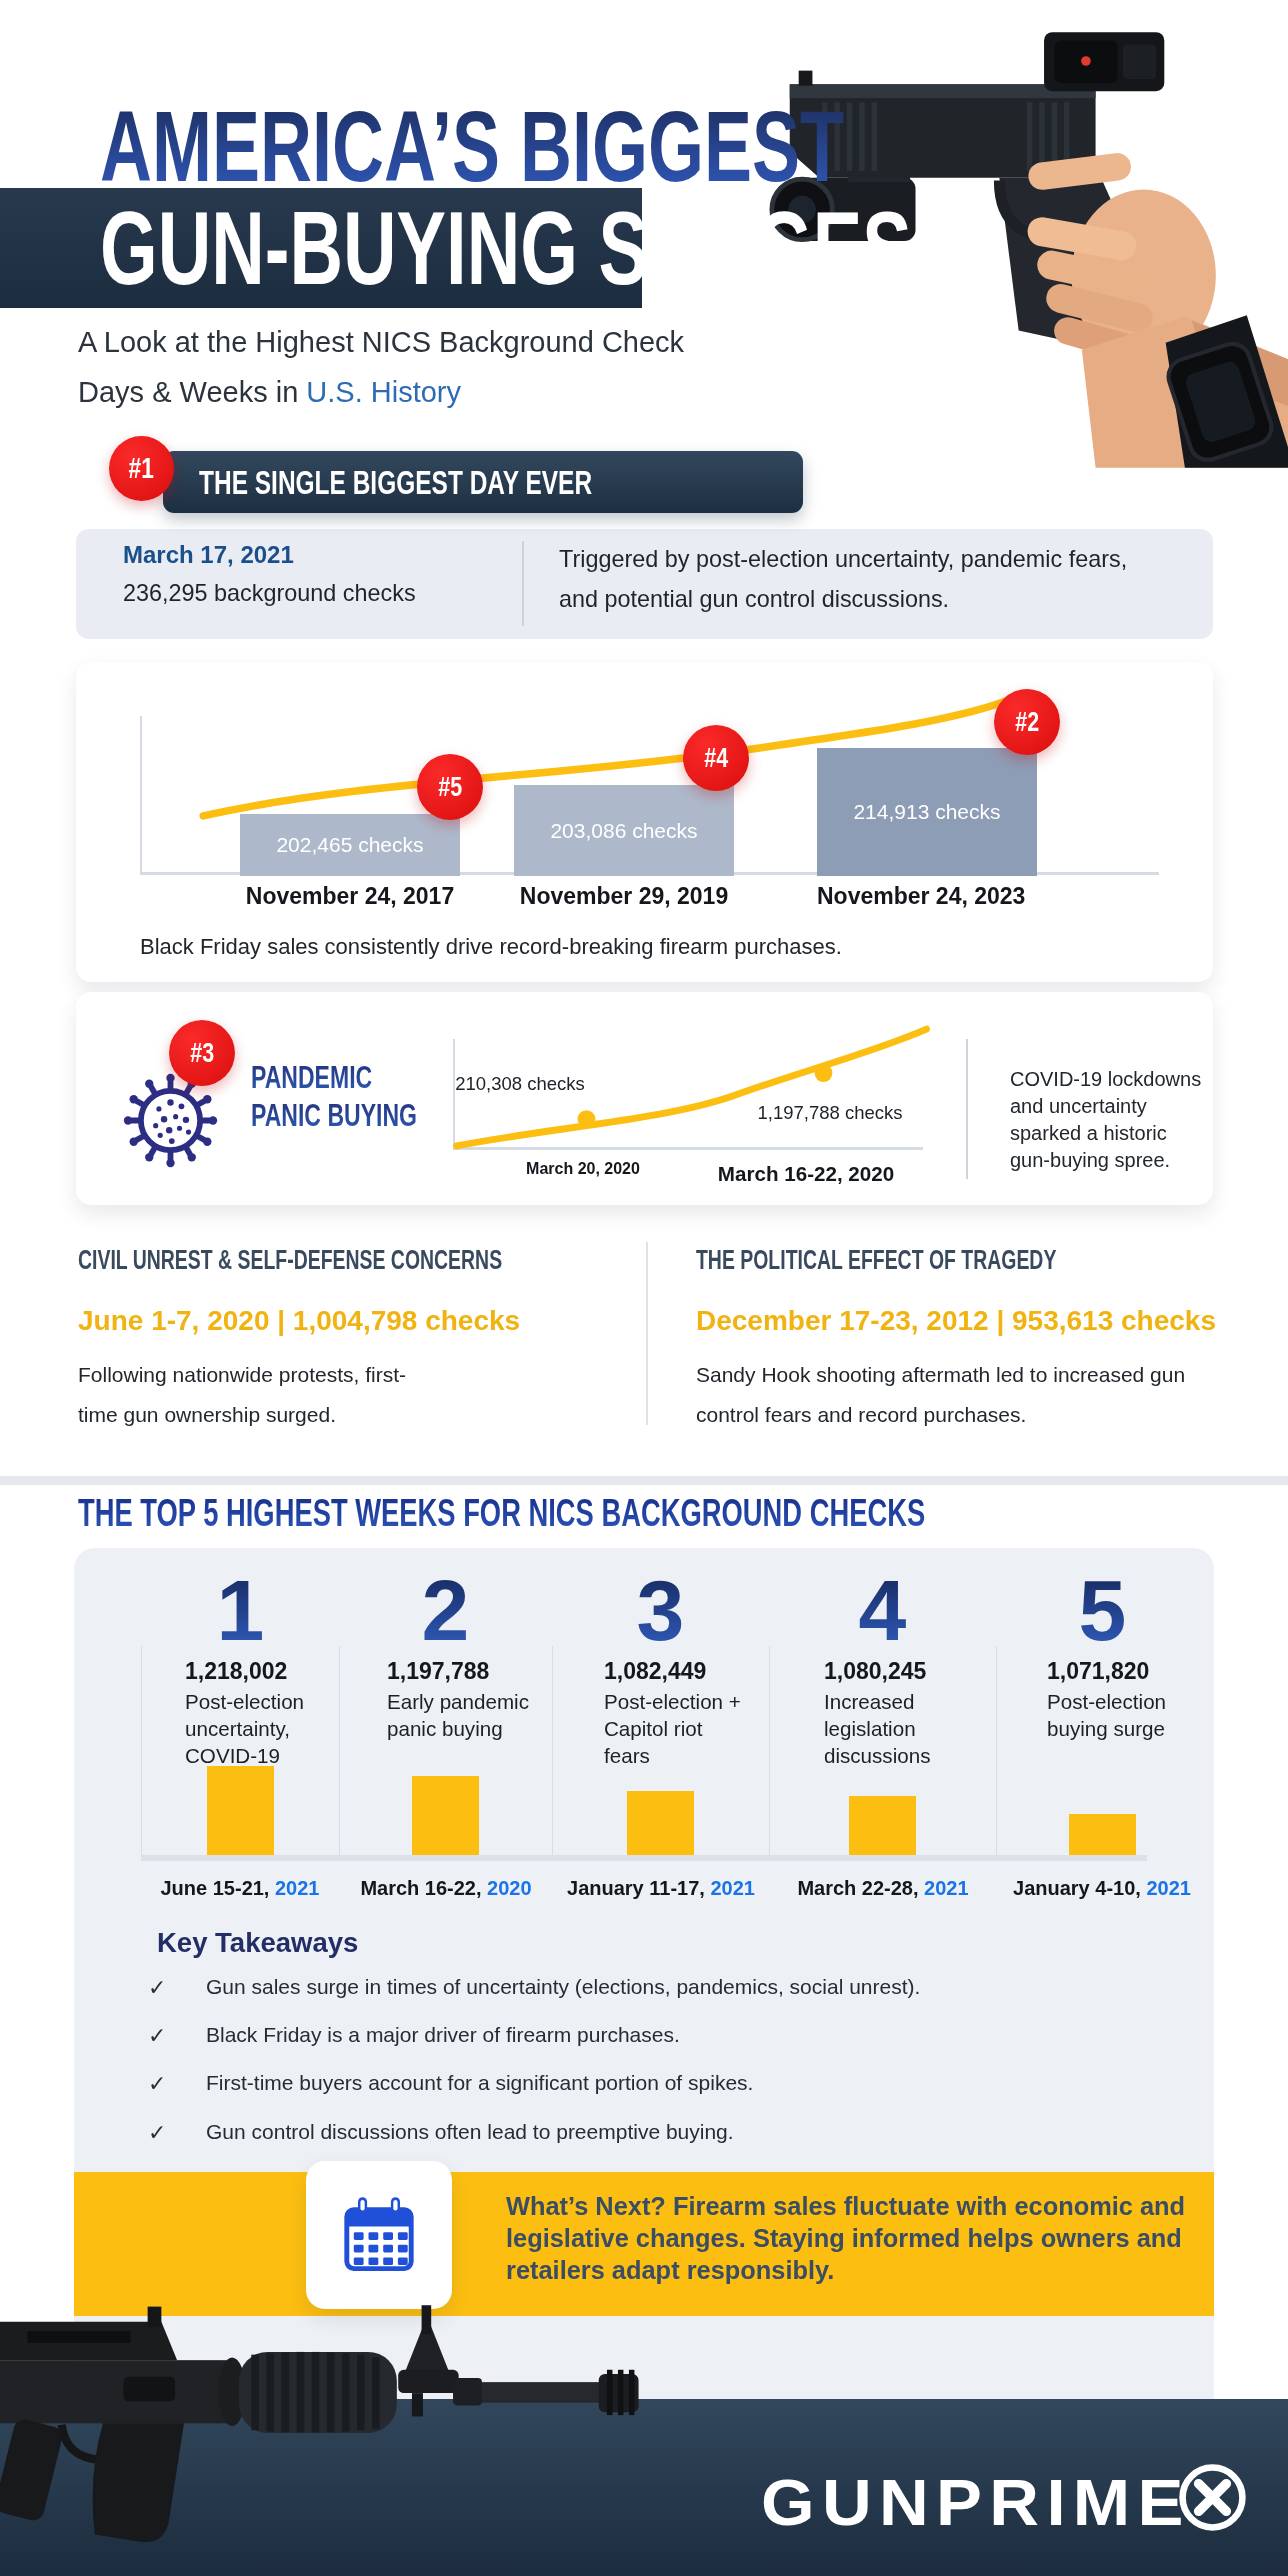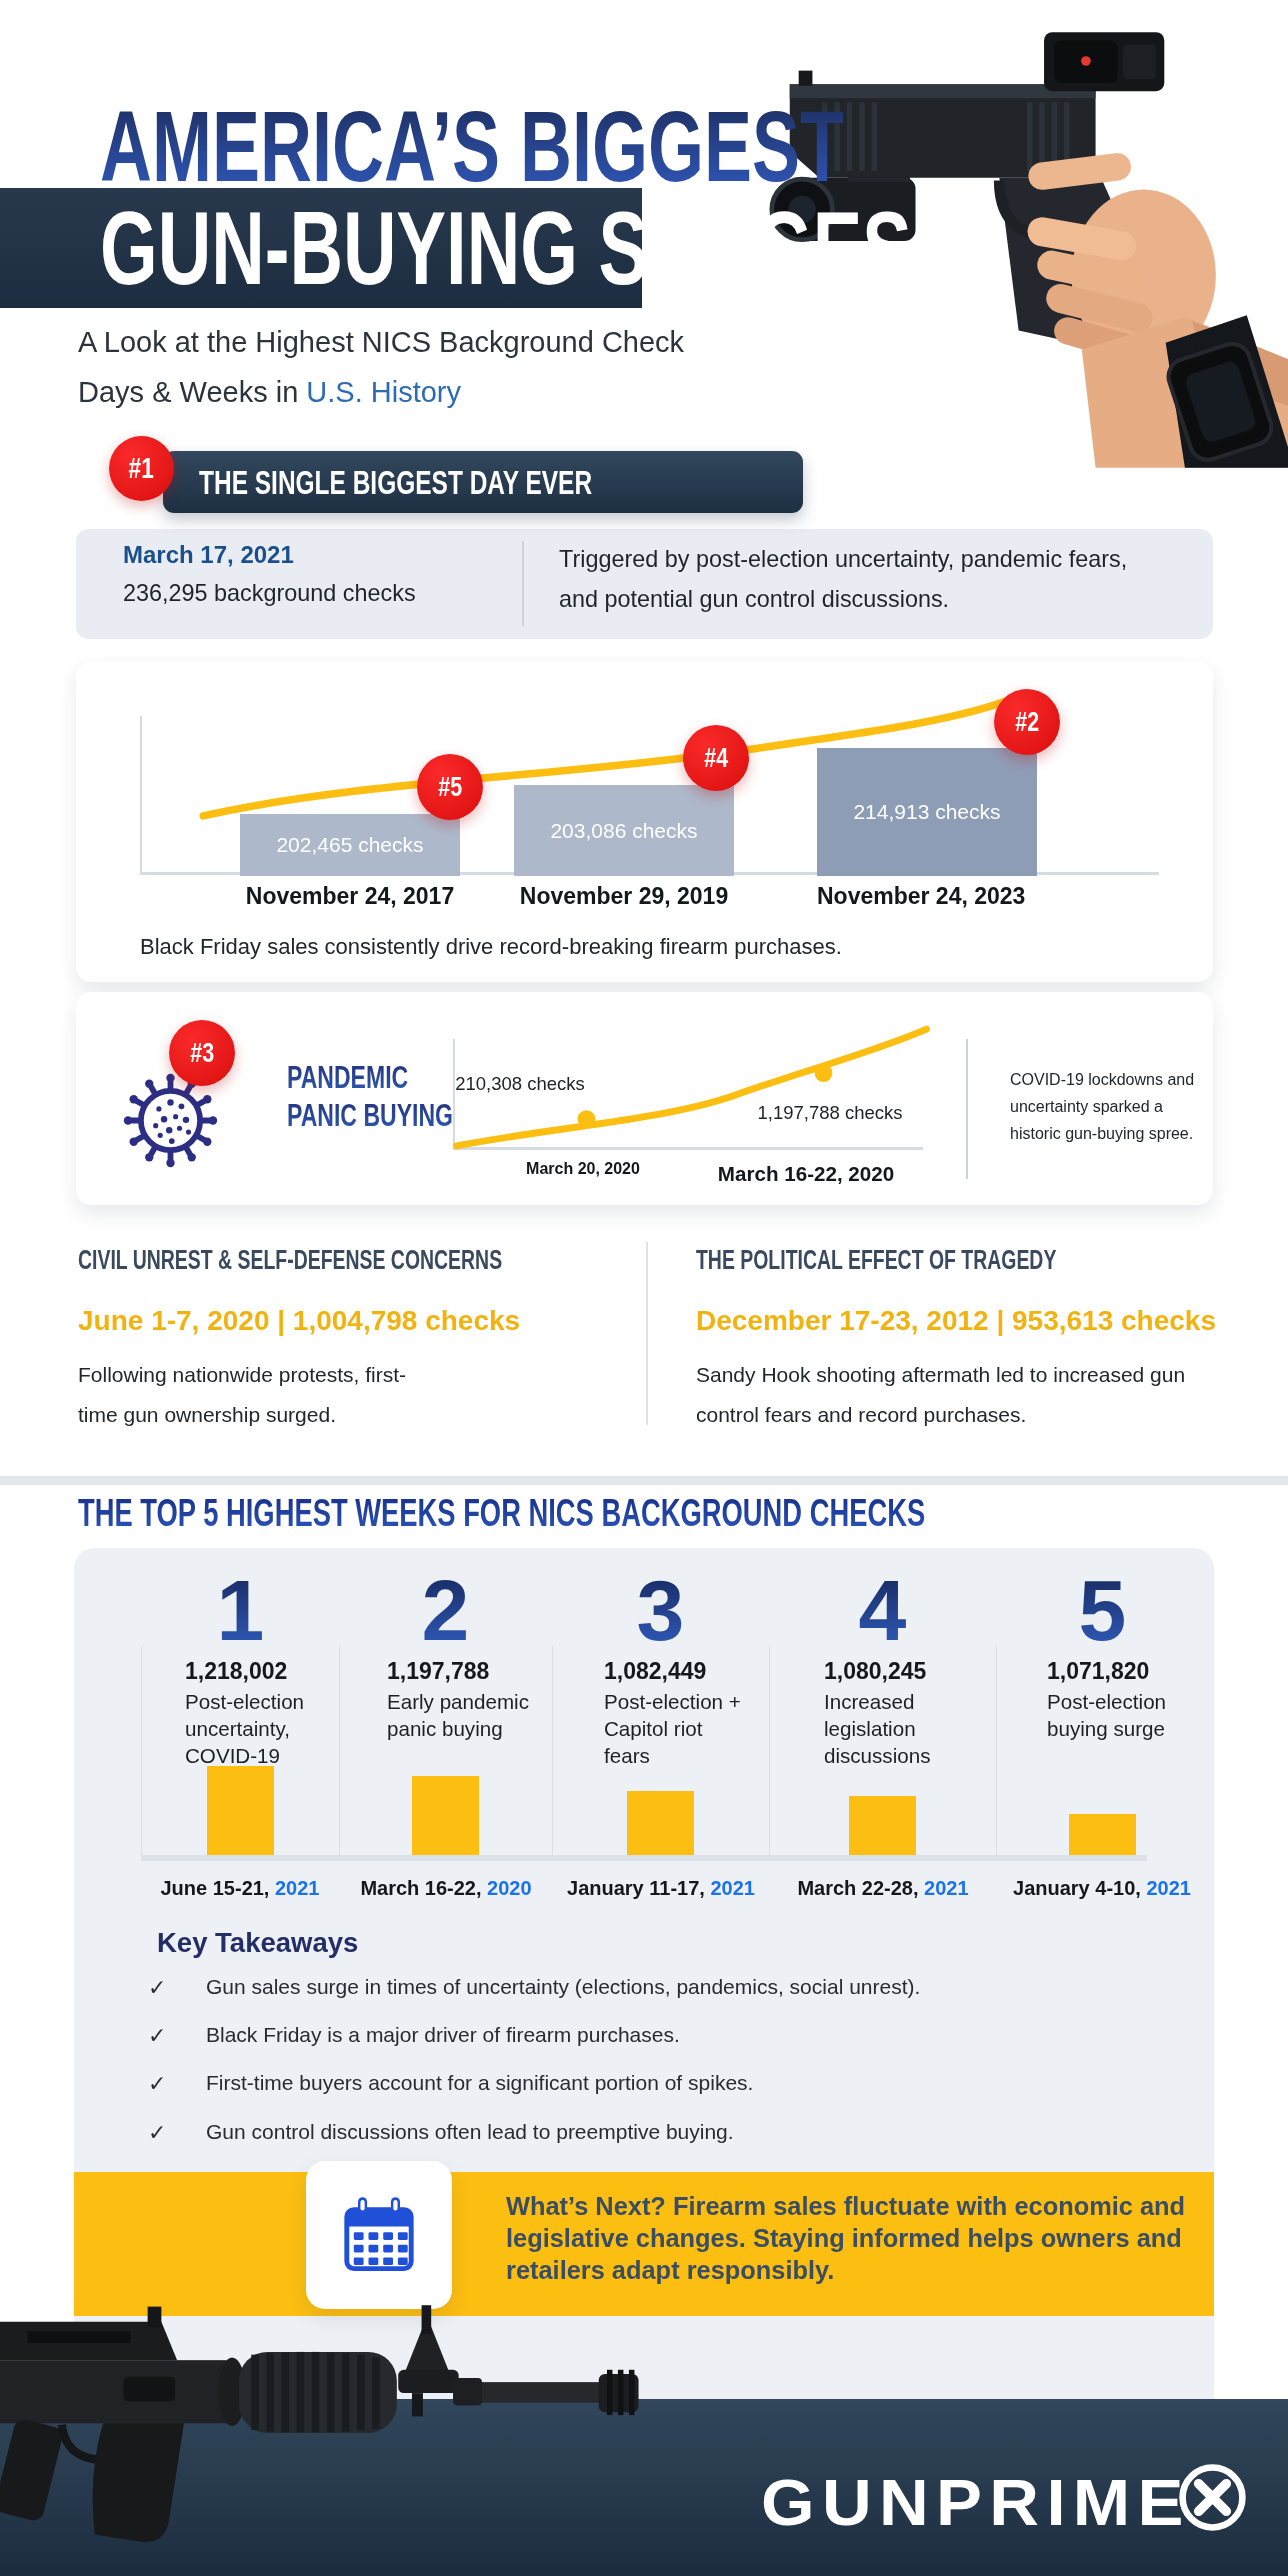--- a/index.html
+++ b/index.html
@@ -205,39 +205,39 @@
           <circle cx="94" cy="92" r="4"></circle>
         <circle cx="64" cy="103" r="4"></circle>
           <circle cx="108" cy="98" r="4"></circle>
           <circle cx="82" cy="112" r="4.5"></circle>
       </g>
     </svg>
     <div class="badge" style="left:93px;top:28px;width:66px;height:66px;font-size:27.5px;">
       <span>#3</span>
       </div>
 
-    <div class="abs" style="left:175px;top:66px;margin-left:36px;">
+    <div class="abs" style="left:175px;top:66px;">
       <div><span class="cond grad-pan" style="font-size:32px;line-height:38px;">PANDEMIC</span></div>
       <div><span class="cond grad-pan" style="font-size:32px;line-height:38px;">PANIC BUYING</span></div>
     </div>
 
     <div class="abs" style="left:377px;top:47px;width:2.1px;height:110px;background:#d5dbe2;"></div>
     <div class="abs" style="left:377px;top:155px;width:470px;height:3.4px;background:#d5dbe2;"></div>
     <svg class="abs" style="left:0;top:0;" width="1137" height="213" viewBox="0 0 1655 310">
       <path d="M554,224 C700,196 860,186 960,150 C1060,114 1160,88 1238,54" fill="none" stroke="#fcbe11" stroke-width="10" stroke-linecap="round"></path>
       <circle cx="743" cy="185" r="13" fill="#fcbe11"></circle>
       <circle cx="1088" cy="118" r="13" fill="#fcbe11"></circle>
     </svg>
     <div class="abs" style="left:341px;top:81px;width:206px;text-align:center;font-size:18.5px;color:#20242a;">210,308 checks</div>
     <div class="abs" style="left:651px;top:110px;width:206px;text-align:center;font-size:18.5px;color:#20242a;">1,197,788 checks</div>
     <div class="abs" style="left:404px;top:168px;width:206px;text-align:center;font-size:16px;font-weight:bold;color:#14181d;">March 20, 2020</div>
     <div class="abs" style="left:627px;top:170px;width:206px;text-align:center;font-size:20.6px;font-weight:bold;color:#14181d;">March 16-22, 2020</div>
 
     <div class="divider-v" style="left:890px;top:47px;height:140px;"></div>
-    <div class="abs" style="left:934px;top:74px;width:192px;font-size:16px;line-height:27px;color:#22272e;">COVID-19 lockdowns and uncertainty sparked a historic gun-buying spree.</div>
+    <div class="abs" style="left:934px;top:74px;width:192px;font-size:20px;line-height:27px;color:#22272e;">COVID-19 lockdowns and uncertainty sparked a historic gun-buying spree.</div>
   </div>
 
   <div class="divider-v" style="left:646px;top:1242px;height:183px;background:#dfe3e8;"></div>
 
   <div class="abs" style="left:78px;top:1245px;width:536px;">
     <div><span class="cond ev-h">CIVIL UNREST &amp; SELF-DEFENSE CONCERNS</span></div>
     <div class="ev-stat" style="margin-top:29px;">June 1-7, 2020 | 1,004,798 checks</div>
     <div class="ev-body" style="margin-top:18px;width:357px;">Following nationwide protests, first-time gun ownership surged.</div>
   </div>
 

